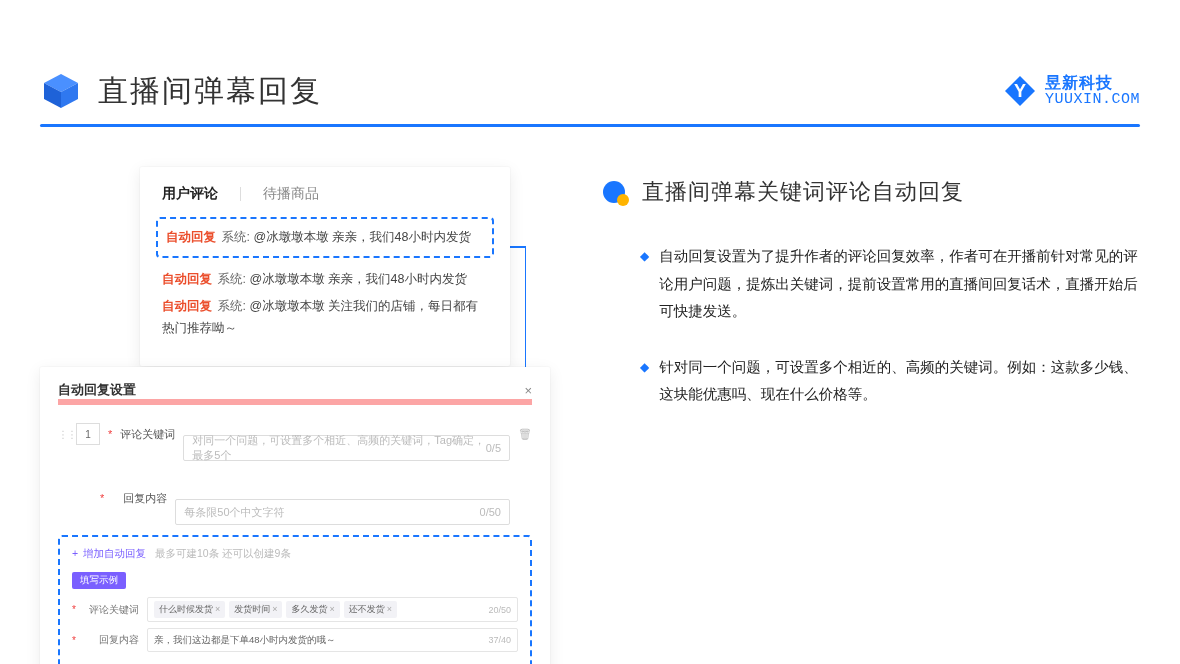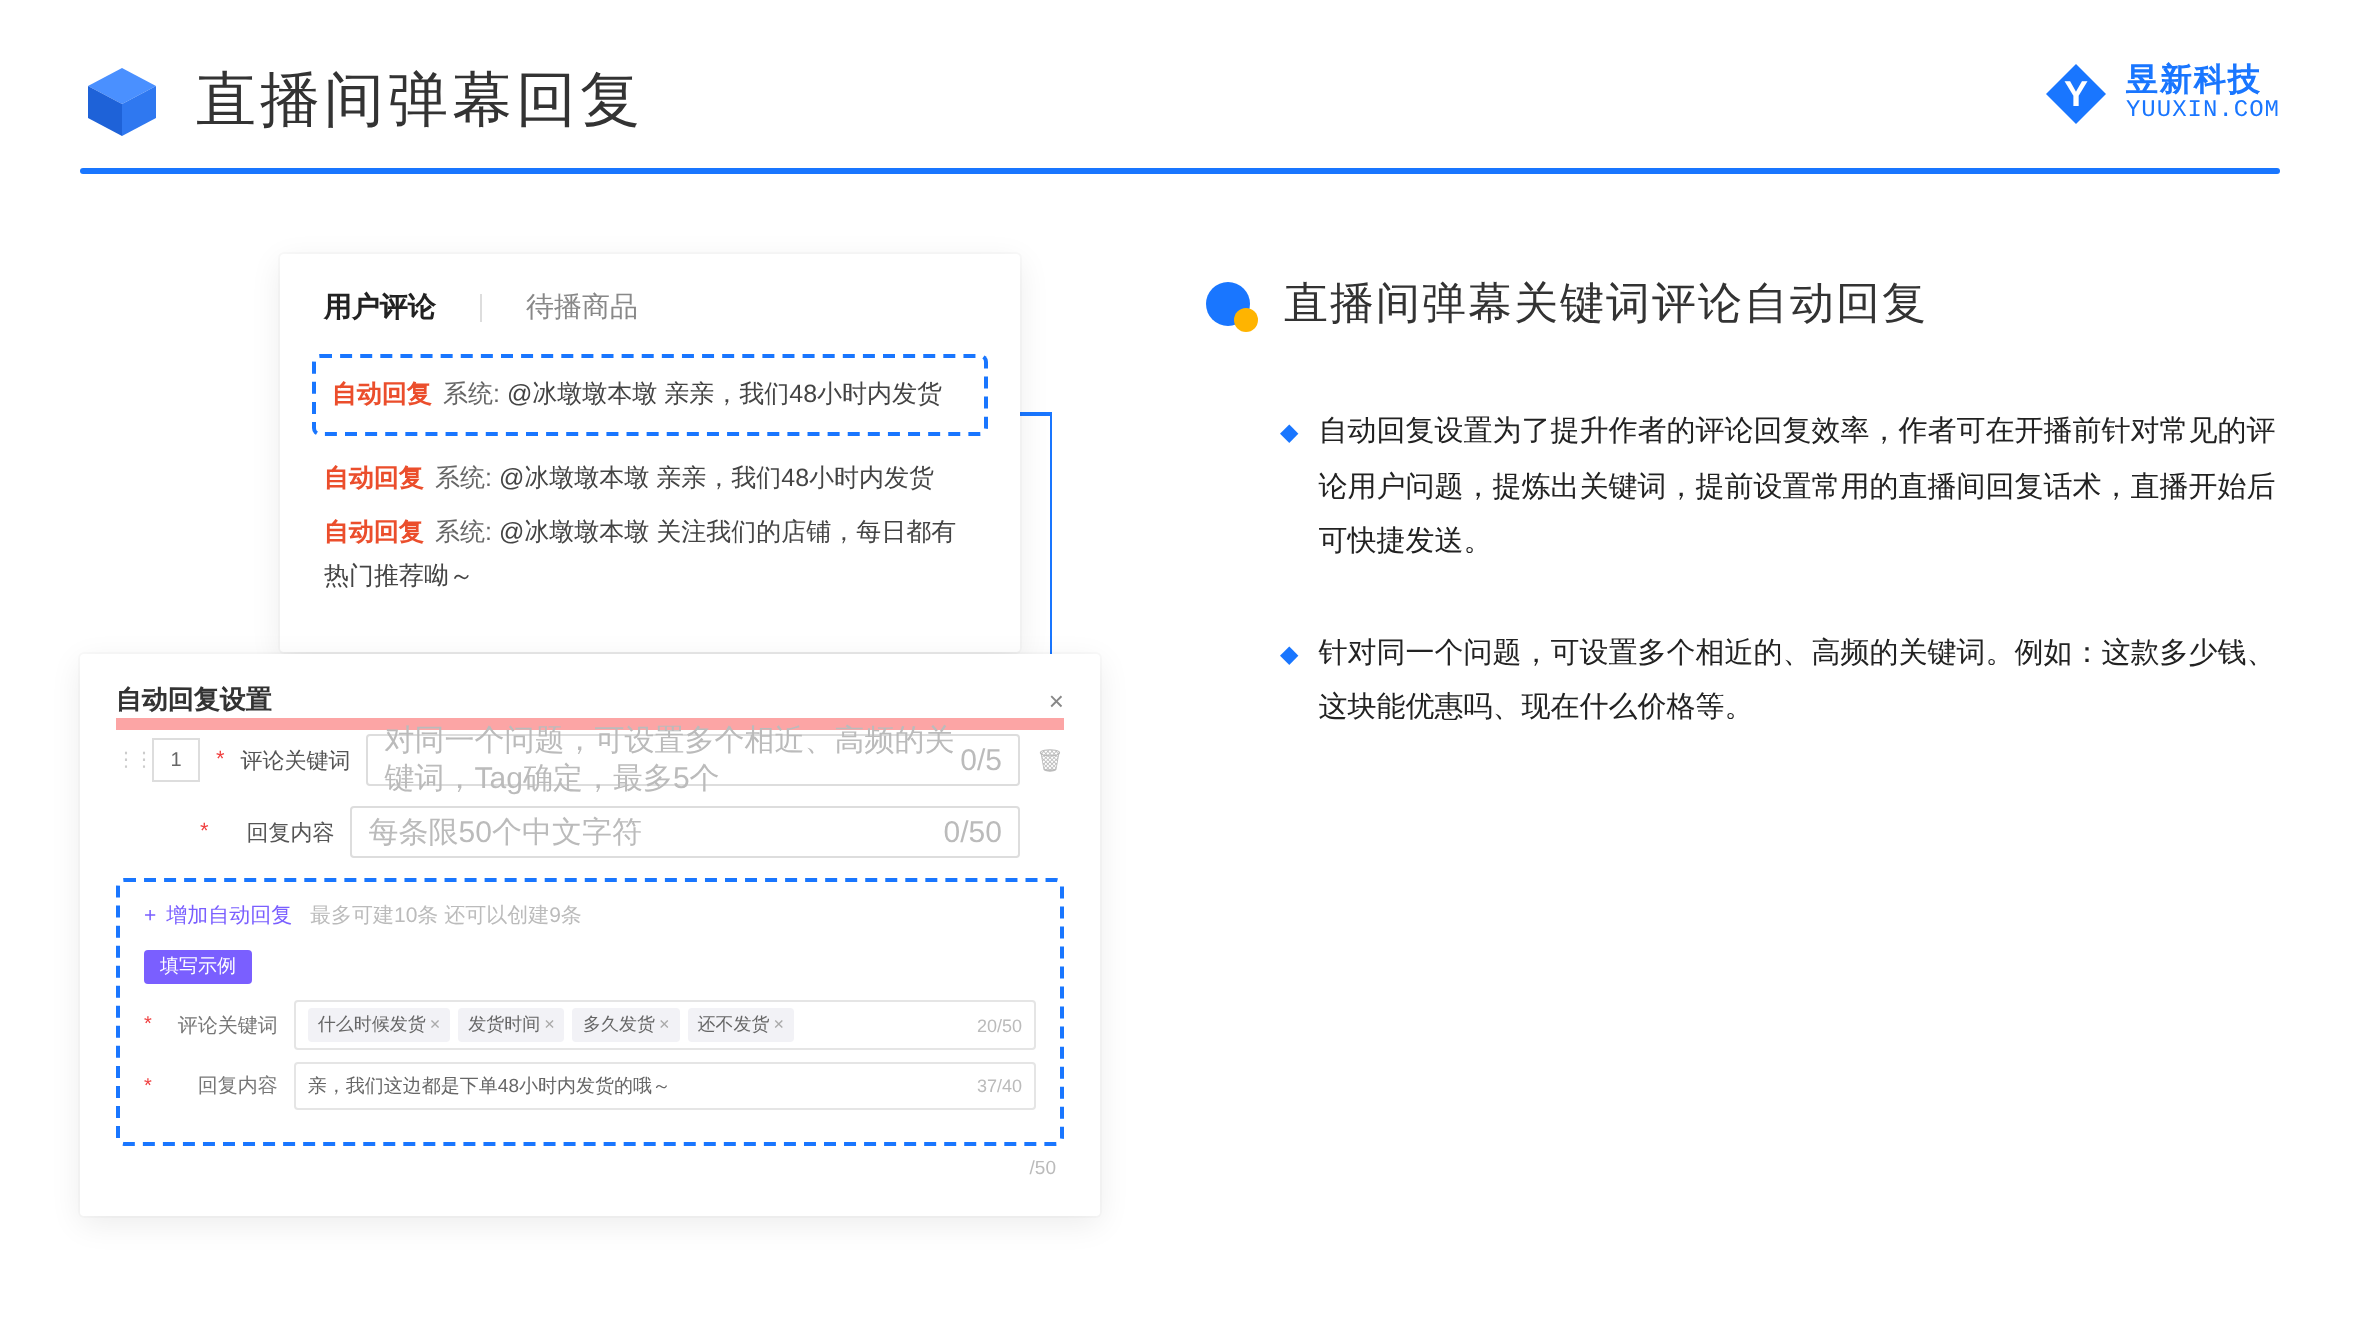--- a/index.html
+++ b/index.html
@@ -8,22 +8,23 @@
     background: #fff;
     width: 1180px;
     height: 664px;
     position: relative;
     overflow: hidden;
   }
 
   
   .header {
     display: flex;
-    align-items: flex-start;
+    align-items: center;
     padding: 30px 40px 12px 40px;
+    margin-top: 40px;
   }
   .header-icon {
     width: 42px; height: 42px;
     margin-right: 16px;
     position: relative;
   }
   .header-icon svg { width: 100%; height: 100%; }
   .header-title {
     font-size: 30px;
     color: #333;
@@ -33,21 +34,21 @@
     margin-left: auto;
     display: flex;
     align-items: center;
     gap: 8px;
   }
   .brand-icon {
     width: 34px; height: 34px;
   }
   .brand-text { display:flex; flex-direction:column; line-height:1;font-family:Liberation Mono, monospace;}
   .brand-cn { font-size: 16px; color: #1976ff; font-weight: 700; letter-spacing:1px;}
-  .brand-en { font-size: 12px; color: #1976ff; letter-spacing: 0.5px;}
+  .brand-en { font-size: 15px; color: #1976ff; letter-spacing: 0.5px;}
 
   .header-line {
     height: 3px;
     background: #1976ff;
     margin: 0 40px 0 40px;
     border-radius: 2px;
   }
 
   
   .main {
@@ -160,22 +161,23 @@
   .num-box { width:24px; height:22px; border:1px solid #ddd; display:flex; align-items:center; justify-content:center; font-size:10px; color:#666; }
   .req-star { color:#f04040; }
   .label { color:#555; width:55px; text-align:right;}
   .input-box {
     flex:1;
     border:1px solid #ddd;
     border-radius:2px;
     height: 26px;
     padding: 0 8px;
     display:flex; align-items:center; justify-content:space-between;
-    color:#bbb; font-size:15px;
+    color:#bbb; font-size:11px;
     background:#fff;
+    margin-top:28px;
   }
   .input-box .count { color:#bbb; }
   .trash { color:#bbb; width:14px; text-align:center;}
 
   .dashed-box-bottom {
     border: 2px dashed #1976ff;
     border-radius: 4px;
     padding: 10px 12px;
     margin-top: 8px;
   }

